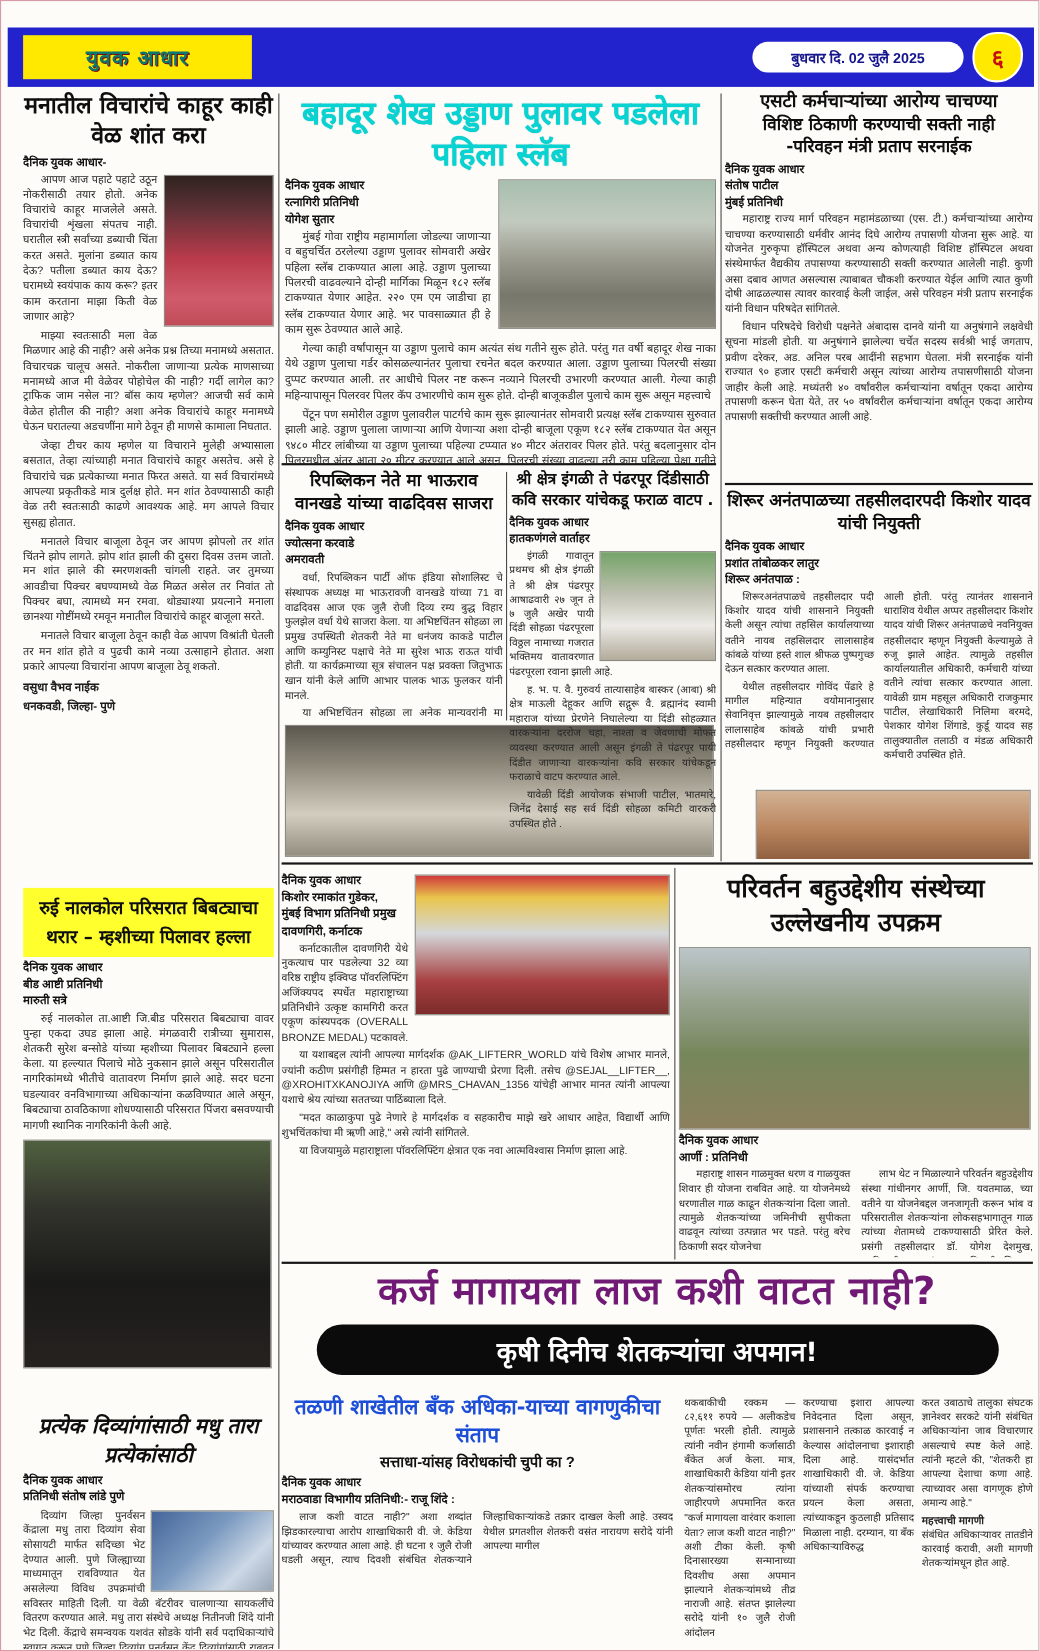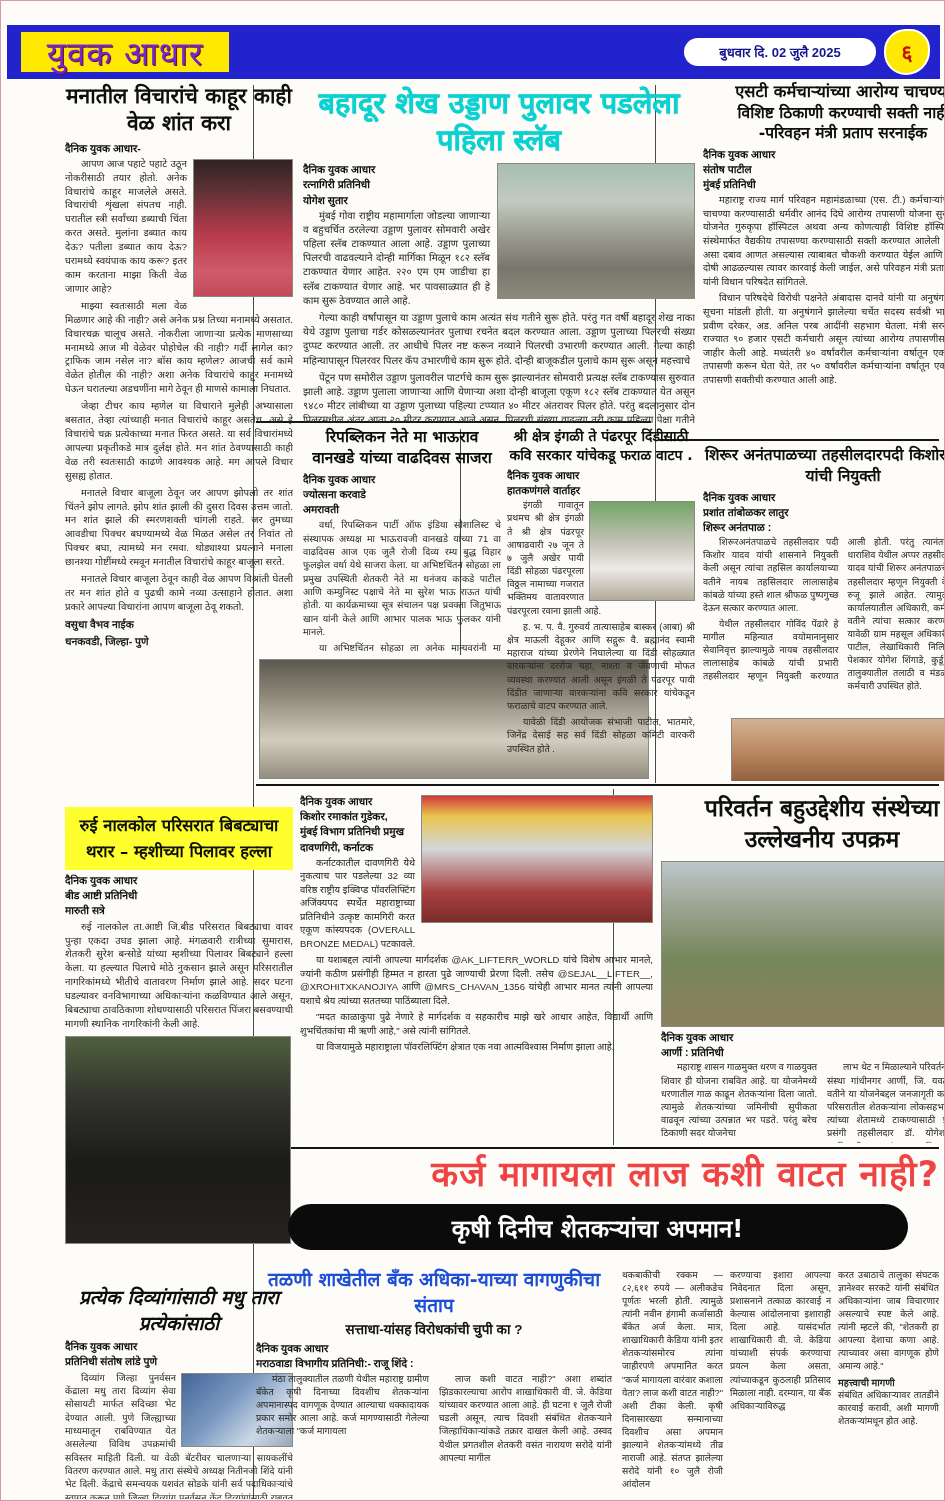--- a/index.html
+++ b/index.html
@@ -7,33 +7,33 @@
   body { font-family:"Liberation Sans", sans-serif; }
   .page {
     position:relative; width:945px; height:1501px; margin:0 auto;
     background:#fdfcf8; border:1px solid #d89aa6; overflow:hidden;
     color:#1c1c1c;
   }
   
   .masthead { position:absolute; left:6px; top:24px; width:933px; height:54px; background:#2323cd; }
   .logo-box { position:absolute; left:14px; top:7px; width:208px; height:40px; background:#ffe900;
     display:flex; align-items:center; justify-content:center; }
-  .logo-text { font-size:33px; font-weight:400; color:#6d28d9; letter-spacing:1px;
+  .logo-text { font-size:19px; font-weight:700; color:#0f766e; letter-spacing:1px;
     text-shadow:1px 1px 0 #7d0b0b; font-family:"DejaVu Sans", sans-serif; }
   .date-pill { position:absolute; right:64px; top:13px; width:192px; height:28px; background:#ffffff;
     border-radius:14px; display:flex; align-items:center; justify-content:center;
     font-size:13px; font-weight:700; color:#14148f; }
   .page-circle { position:absolute; right:10px; top:4px; width:46px; height:46px; background:#ffe900;
     border:2px solid #fff; border-radius:50% 45% 55% 50%; display:flex; align-items:center; justify-content:center;
     font-size:21px; font-weight:800; color:#c40f0f; }
   
   .vrule { position:absolute; width:1px; background:#4a4a4a; }
   .hrule { position:absolute; height:2px; background:#161616; }
   
-  .art { position:absolute; overflow:hidden;margin-left:44px; }
+  .art { position:absolute; overflow:hidden; }
   .hl { font-weight:800; text-align:center; color:#0e0e0e; font-family:"DejaVu Sans", sans-serif; }
   .byline { font-weight:700; font-size:10.5px; line-height:1.35; color:#111; margin:3px 0 2px 0; }
   .byline div { margin-bottom:1px; }
   .bodytx { font-size:9.8px; line-height:1.42; text-align:justify; color:#262626; }
   .bodytx p { text-indent:16px; margin-bottom:3px; }
   .photo { border:1px solid #8a8a84; }
   
   .ph-portrait { background:linear-gradient(180deg,#2f2320 0%,#5d3136 22%,#b93b4b 55%,#d05b6b 82%,#c04b58 100%); }
   .ph-bridge { background:linear-gradient(180deg,#a7bfae 0%,#c2cabf 28%,#99988c 55%,#77776c 78%,#8c8a7c 100%); }
   .ph-crowd { background:linear-gradient(180deg,#74a468 0%,#bdbfae 38%,#eceae6 68%,#b2ab9a 100%); }
@@ -90,21 +90,21 @@
   .art-parivartan .photo { width:320px; height:166px; margin:6px 0 3px 0; }
   .art-parivartan .cols { column-count:2; column-gap:10px; }
   .art-parivartan .bodytx { font-size:9.3px; }
 
   .art-madhu { left:20px; top:1284px; width:228px; height:214px; }
   .art-madhu .hl { font-size:19px; line-height:1.35;font-style:italic; }
   .art-madhu .photo { float:right; width:112px; height:74px; margin:2px 0 3px 5px; }
   .art-madhu .bodytx { font-size:9.4px; }
 
   .karj-band { position:absolute; left:255px; top:1152px; width:683px; height:348px; overflow:hidden; }
-  .karj-main { font-size:35px; font-weight:800; text-align:right; color:#ef4444;
+  .karj-main { font-size:35px; font-weight:800; text-align:center; color:#701a75;
     font-family:"DejaVu Sans", sans-serif; letter-spacing:1px; line-height:1.2; }
   .karj-pill { margin:9px auto 0 auto; width:620px; height:46px; background:#0b0b0b; border-radius:24px;
     color:#ffffff; font-size:24px; font-weight:800; display:flex; align-items:center; justify-content:center;
     font-family:"DejaVu Sans", sans-serif; }
   .talani { position:absolute; left:0; top:114px; width:356px; }
   .talani-hl { font-size:19px; font-weight:800; text-align:center; color:#1d4ed8; line-height:1.35;
     font-family:"DejaVu Sans", sans-serif; }
   .talani-sub { font-size:13.5px; font-weight:800; text-align:center; color:#111; margin-top:2px; }
   .talani .cols { column-count:2; column-gap:10px; height:118px; overflow:hidden; margin-top:2px; }
   .talani .bodytx { font-size:9.3px; }
@@ -282,21 +282,20 @@
     <div class="karj-pill">कृषी दिनीच शेतकऱ्यांचा अपमान!</div>
 
     <div class="talani">
       <div class="talani-hl">तळणी शाखेतील बँक अधिका-याच्या वागणुकीचा संताप</div>
       <div class="talani-sub">सत्ताधा-यांसह विरोधकांची चुपी का ?</div>
       <div class="byline">
         <div>दैनिक युवक आधार</div>
         <div>मराठवाडा विभागीय प्रतिनिधी:- राजू शिंदे :</div>
       </div>
       <div class="cols bodytx">
-        <p>मंठा तालुक्यातील तळणी येथील महाराष्ट्र ग्रामीण बँकेत कृषी दिनाच्या दिवशीच शेतकऱ्यांना अपमानास्पद वागणूक देण्यात आल्याचा धक्कादायक प्रकार समोर आला आहे. कर्ज मागण्यासाठी गेलेल्या शेतकऱ्याला "कर्ज मागायला</p>
         <p>लाज कशी वाटत नाही?" अशा शब्दांत झिडकारल्याचा आरोप शाखाधिकारी वी. जे. केडिया यांच्यावर करण्यात आला आहे. ही घटना १ जुलै रोजी घडली असून, त्याच दिवशी संबंधित शेतकऱ्याने जिल्हाधिकाऱ्यांकडे तक्रार दाखल केली आहे. उस्वद येथील प्रगतशील शेतकरी वसंत नारायण सरोदे यांनी आपल्या मागील</p>
       </div>
     </div>
 
     <div class="karj-rightcols">
       <div class="kcol">थकबाकीची रक्कम — ८२,६११ रुपये — अलीकडेच पूर्णतः भरली होती. त्यामुळे त्यांनी नवीन हंगामी कर्जासाठी बँकेत अर्ज केला. मात्र, शाखाधिकारी केडिया यांनी इतर शेतकऱ्यांसमोरच त्यांना जाहीरपणे अपमानित करत "कर्ज मागायला वारंवार कशाला येता? लाज कशी वाटत नाही?" अशी टीका केली. कृषी दिनासारख्या सन्मानाच्या दिवशीच असा अपमान झाल्याने शेतकऱ्यांमध्ये तीव्र नाराजी आहे. संतप्त झालेल्या सरोदे यांनी १० जुलै रोजी आंदोलन</div>
       <div class="kcol">करण्याचा इशारा आपल्या निवेदनात दिला असून, प्रशासनाने तत्काळ कारवाई न केल्यास आंदोलनाचा इशाराही दिला आहे. यासंदर्भात शाखाधिकारी वी. जे. केडिया यांच्याशी संपर्क करण्याचा प्रयत्न केला असता, त्यांच्याकडून कुठलाही प्रतिसाद मिळाला नाही. दरम्यान, या बँक अधिकाऱ्याविरुद्ध</div>
       <div class="kcol">
         <span>करत उबाठाचे तालुका संघटक ज्ञानेश्वर सरकटे यांनी संबंधित अधिकाऱ्यांना जाब विचारणार असल्याचे स्पष्ट केले आहे. त्यांनी म्हटले की, "शेतकरी हा आपल्या देशाचा कणा आहे. त्याच्यावर असा वागणूक होणे अमान्य आहे."</span>
         <div class="demand-h">महत्त्वाची मागणी</div>

